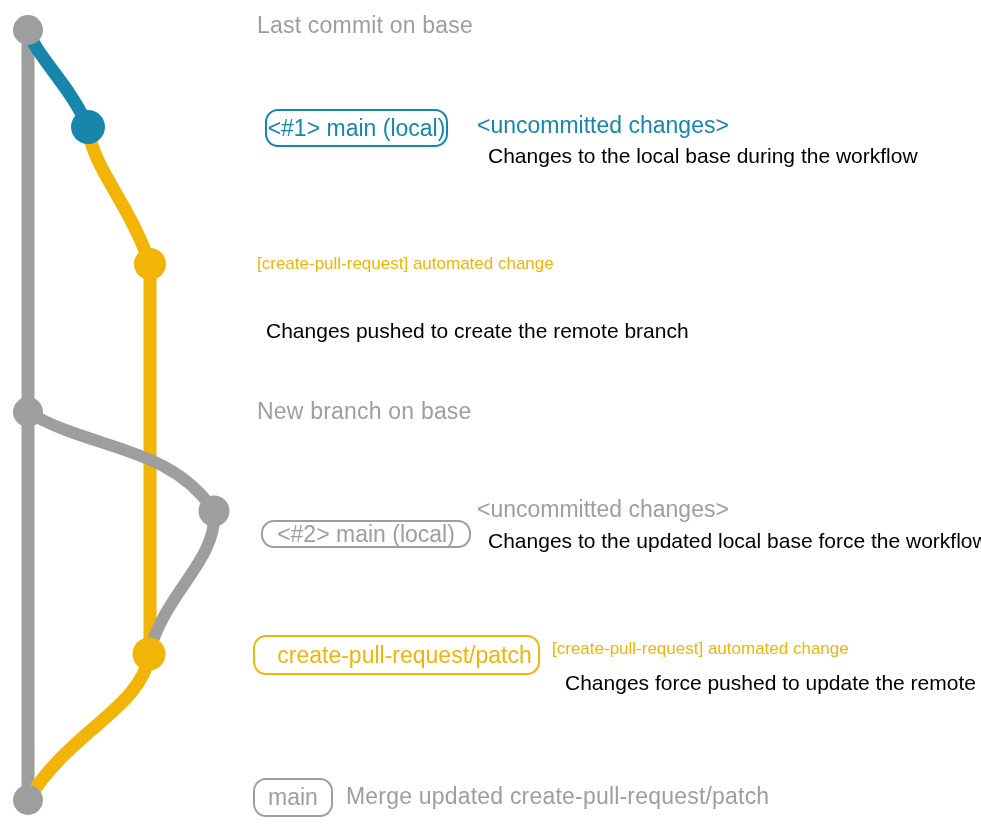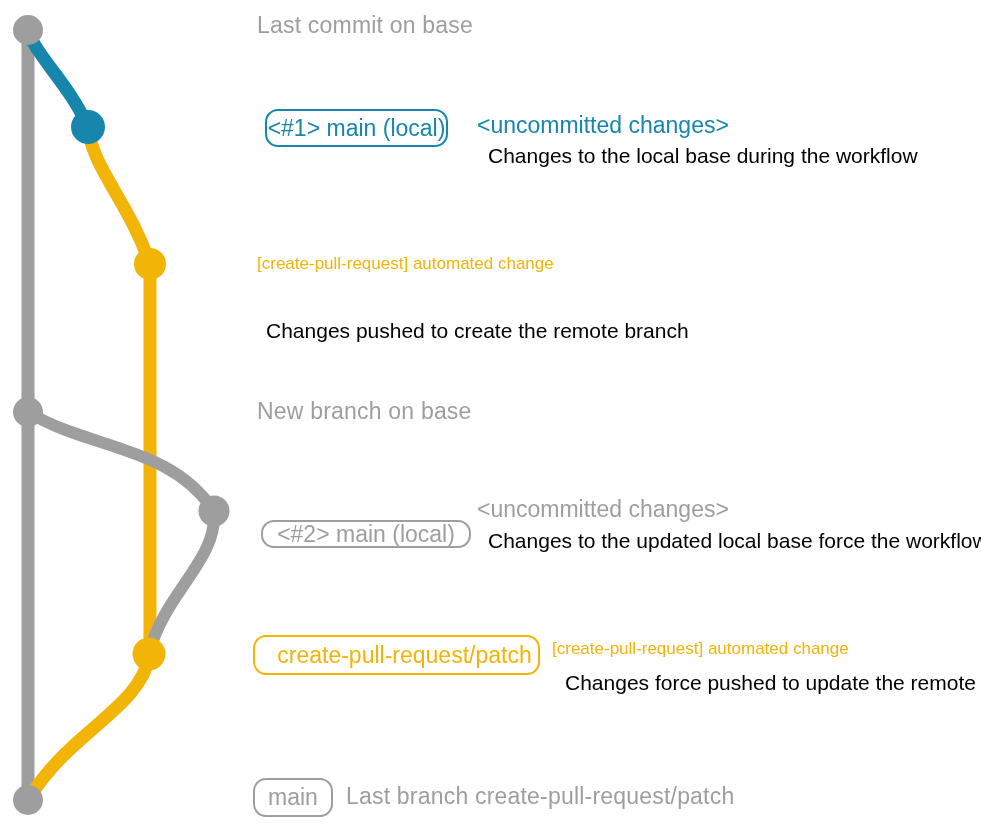--- a/index.html
+++ b/index.html
@@ -82,15 +82,15 @@
 
   <div class="badge badge-yellow" style="left:253px;top:635px;width:287px;height:40px;">
     <span>create-pull-request/patch</span>
   </div>
   <div class="lbl msg-yellow" style="left:552px;top:640px;">[create-pull-request] automated change</div>
   <div class="lbl desc" style="left:565px;top:671px;">Changes force pushed to update the remote branch</div>
 
   <div class="badge badge-gray" style="left:253px;top:778px;width:80px;height:39px;">
     <span>main</span>
   </div>
-  <div class="lbl heading" style="left:346px;top:784px;">Last branch create-pull-request/patch</div>
+  <div class="lbl heading" style="left:346px;top:784px;">Merge updated create-pull-request/patch</div>
 
 </div>
 
 </body></html>

